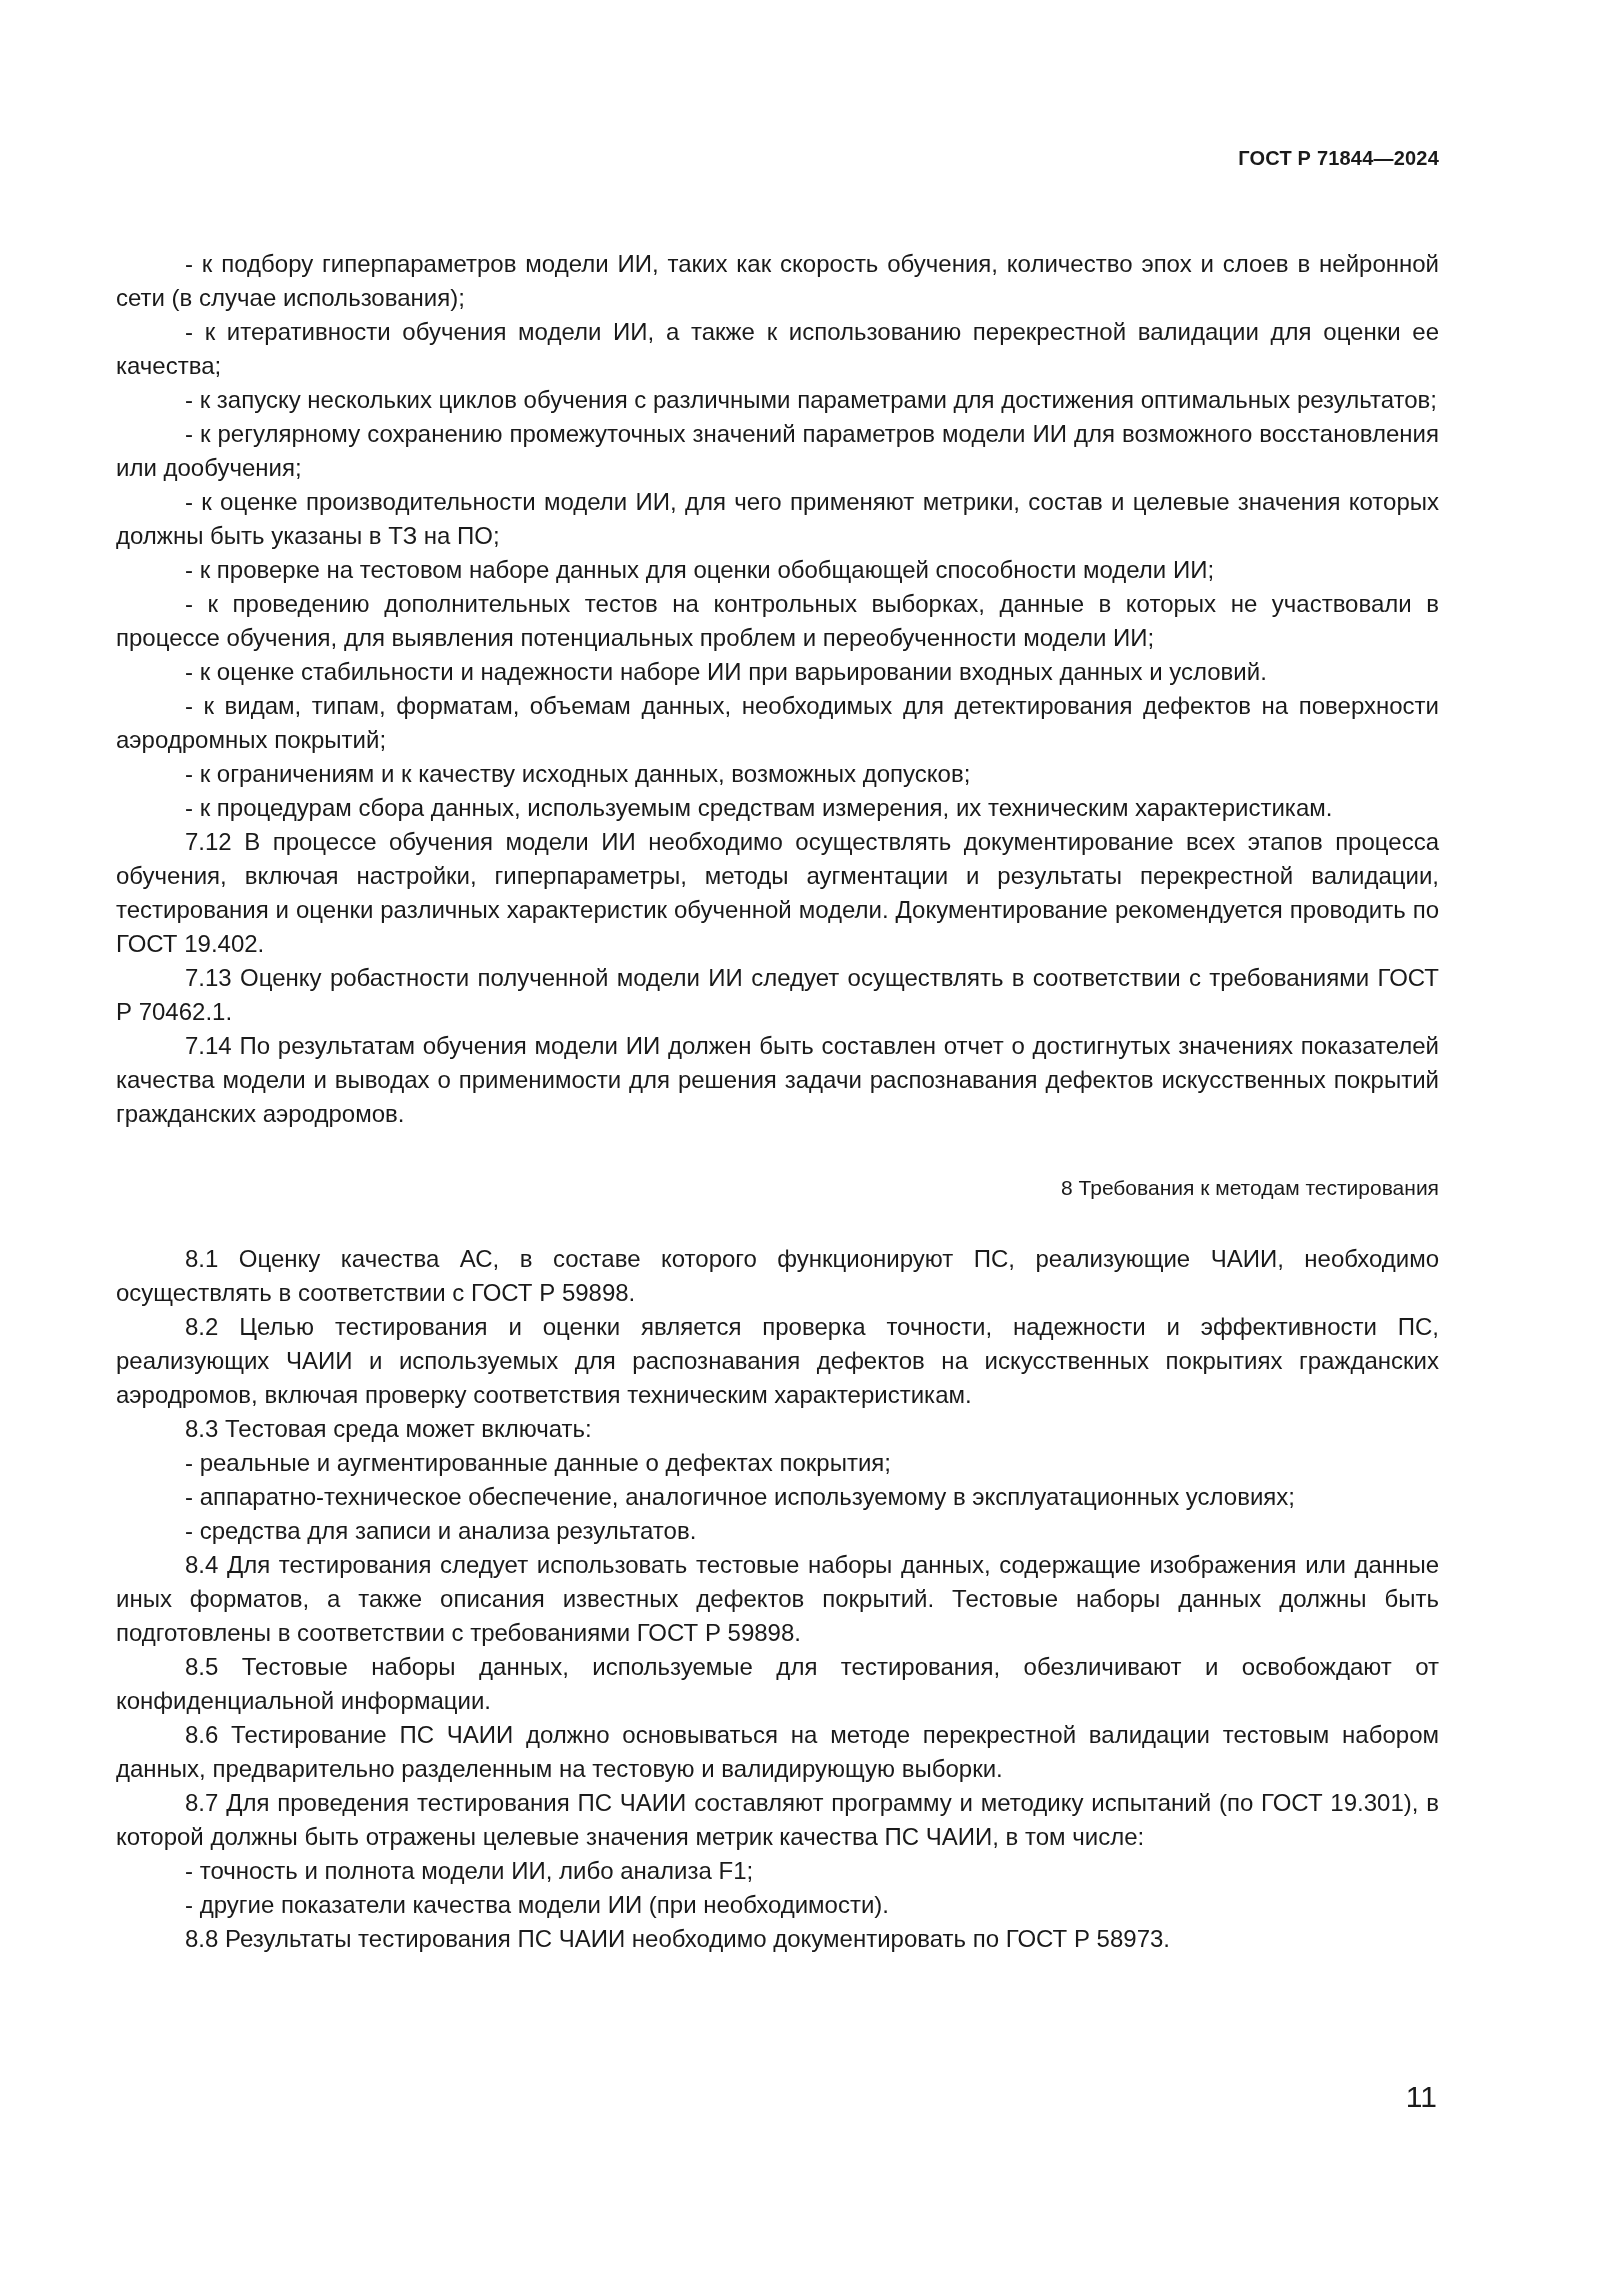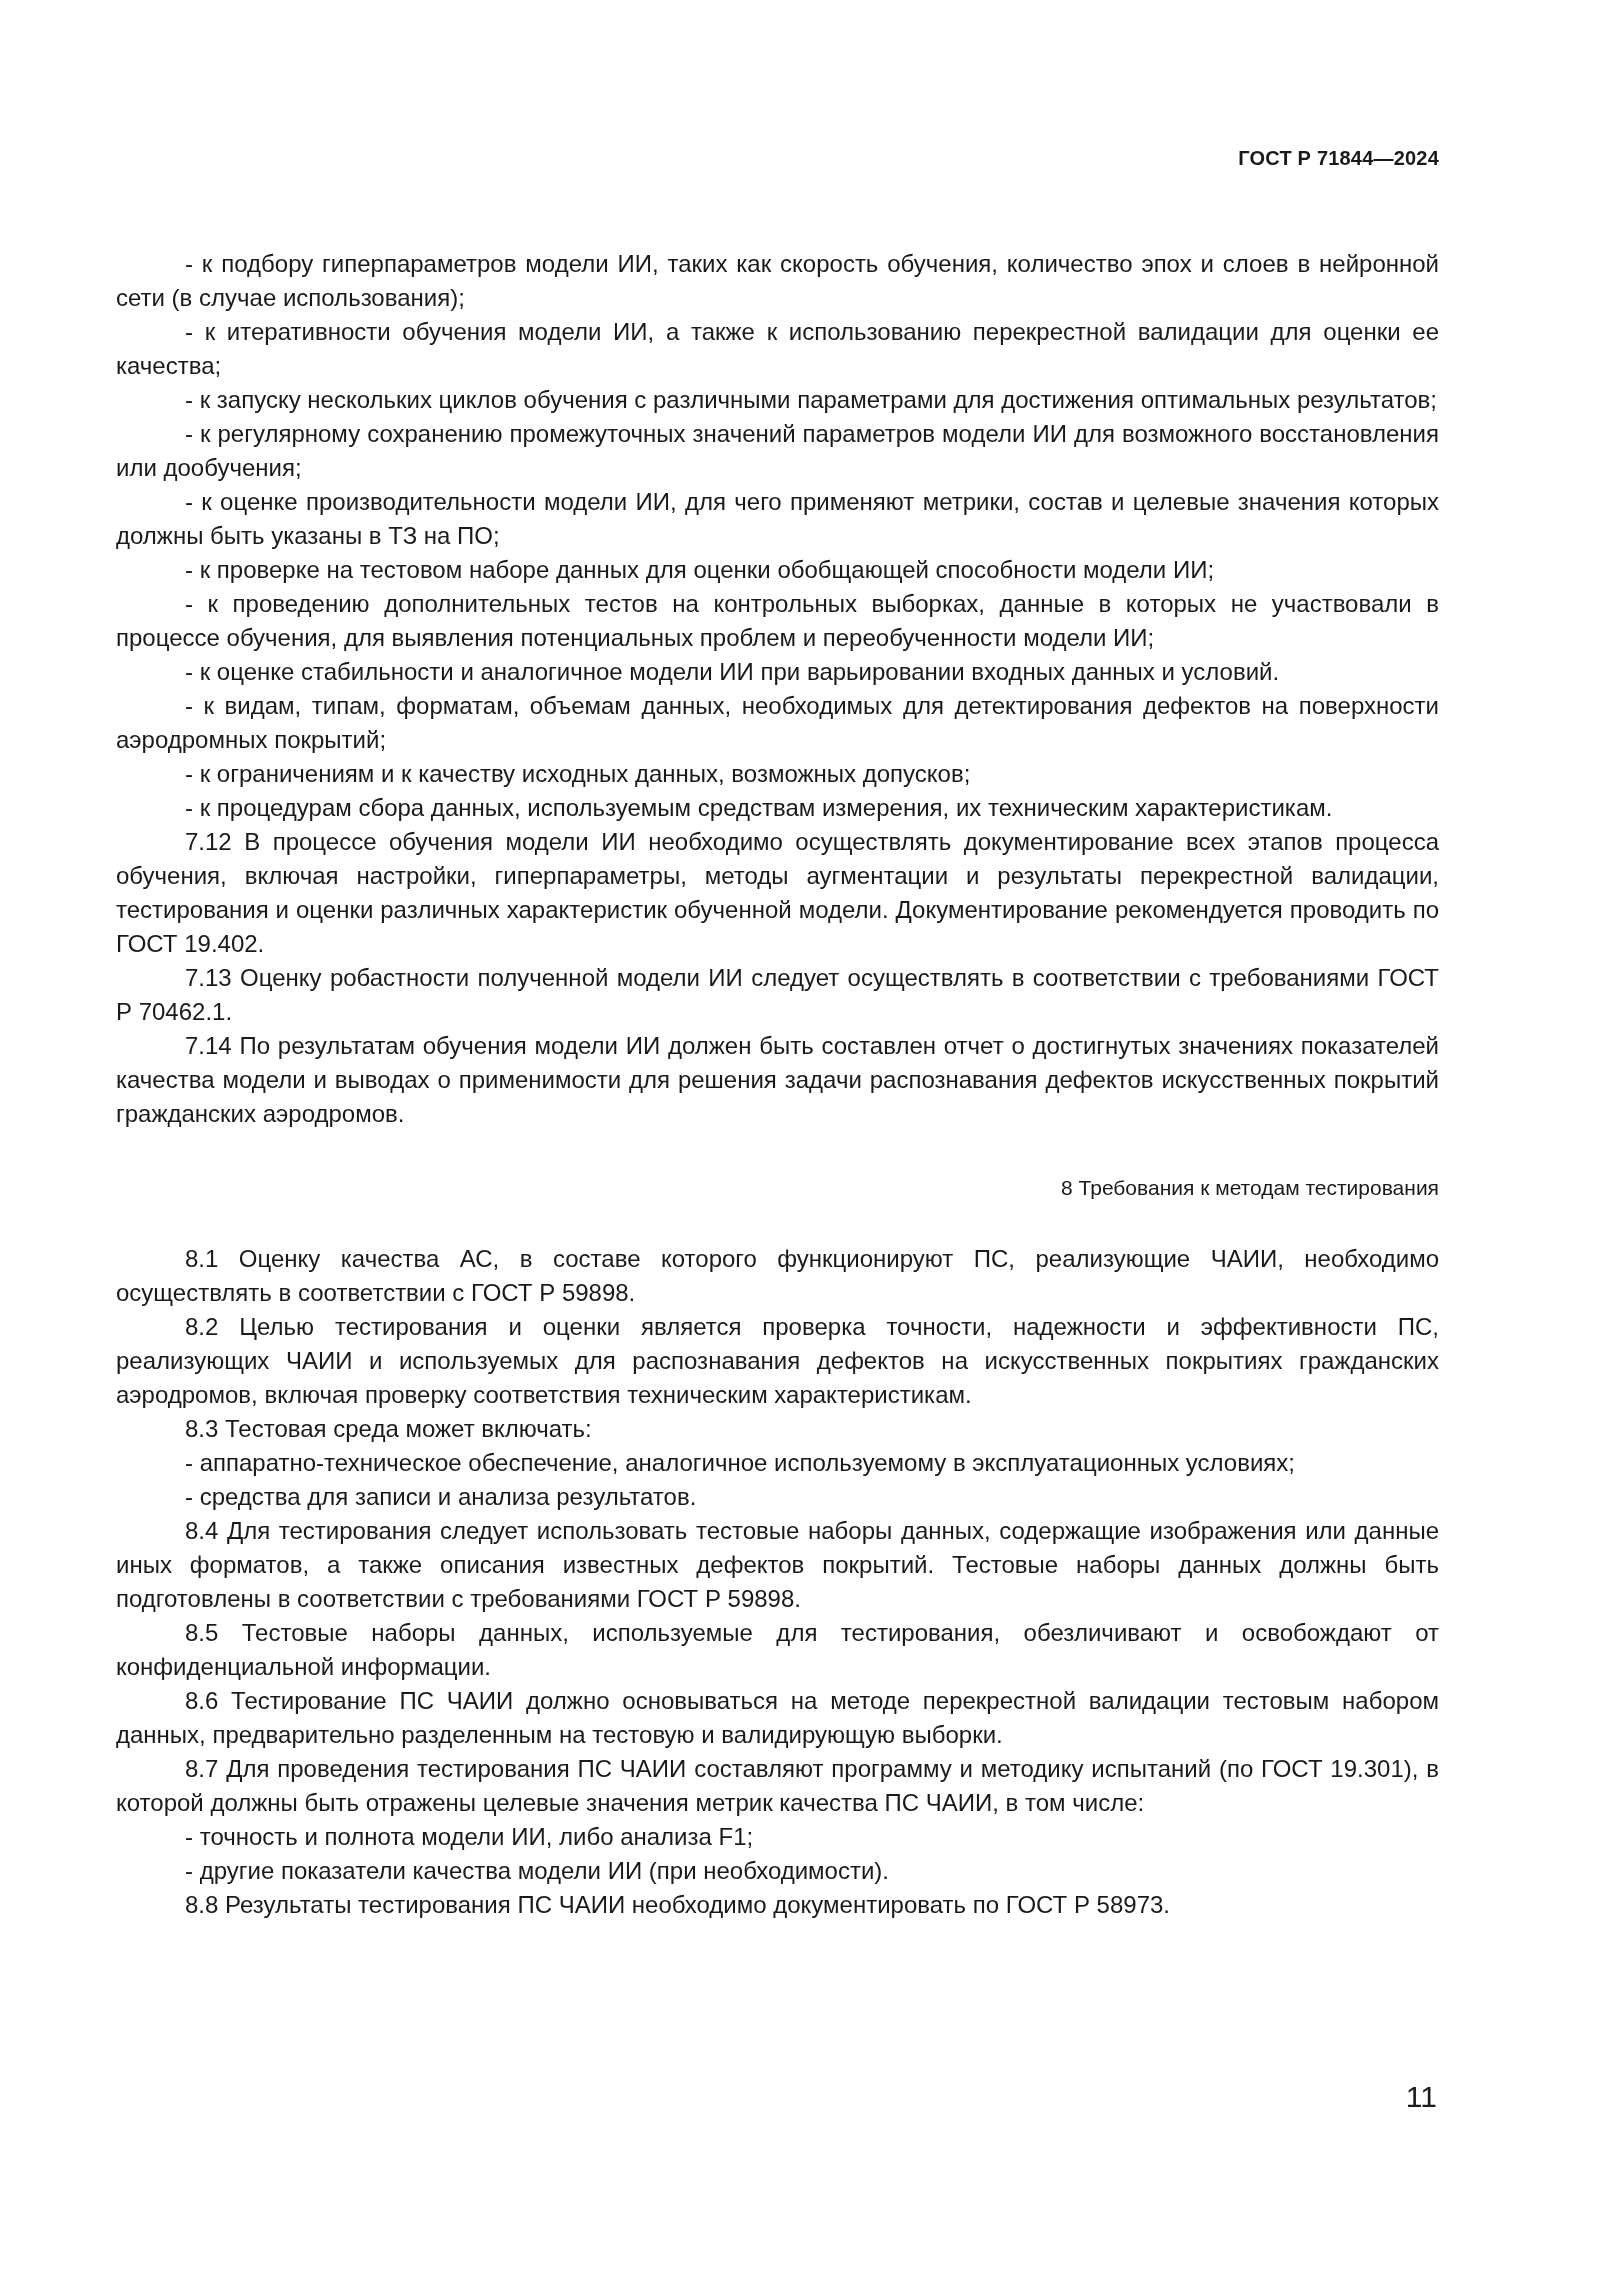--- a/index.html
+++ b/index.html
@@ -21,35 +21,36 @@
 <div class="page-header">ГОСТ Р 71844—2024</div>
 
 <div class="content">
   <p class="item">- к подбору гиперпараметров модели ИИ, таких как скорость обучения, количество эпох и слоев в нейронной сети (в случае использования);</p>
   <p class="item">- к итеративности обучения модели ИИ, а также к использованию перекрестной валидации для оценки ее качества;</p>
   <p class="item">- к запуску нескольких циклов обучения с различными параметрами для достижения оптимальных результатов;</p>
   <p class="item">- к регулярному сохранению промежуточных значений параметров модели ИИ для возможного восстановления или дообучения;</p>
   <p class="item">- к оценке производительности модели ИИ, для чего применяют метрики, состав и целевые значения которых должны быть указаны в ТЗ на ПО;</p>
   <p class="item">- к проверке на тестовом наборе данных для оценки обобщающей способности модели ИИ;</p>
   <p class="item">- к проведению дополнительных тестов на контрольных выборках, данные в которых не участвовали в процессе обучения, для выявления потенциальных проблем и переобученности модели ИИ;</p>
-  <p class="item">- к оценке стабильности и аналогичное модели ИИ при варьировании входных данных и условий.</p>
+  <p class="item">- к оценке стабильности и надежности наборе ИИ при варьировании входных данных и условий.</p>
 
   <p class="item">- к видам, типам, форматам, объемам данных, необходимых для детектирования дефектов на поверхности аэродромных покрытий;</p>
   <p class="item">- к ограничениям и к качеству исходных данных, возможных допусков;</p>
   <p class="item">- к процедурам сбора данных, используемым средствам измерения, их техническим характеристикам.</p>
 
   <p>7.12 В процессе обучения модели ИИ необходимо осуществлять документирование всех этапов процесса обучения, включая настройки, гиперпараметры, методы аугментации и результаты перекрестной валидации, тестирования и оценки различных характеристик обученной модели. Документирование рекомендуется проводить по ГОСТ 19.402.</p>
   <p>7.13 Оценку робастности полученной модели ИИ следует осуществлять в соответствии с требованиями ГОСТ Р 70462.1.</p>
   <p>7.14 По результатам обучения модели ИИ должен быть составлен отчет о достигнутых значениях показателей качества модели и выводах о применимости для решения задачи распознавания дефектов искусственных покрытий гражданских аэродромов.</p>
 
   <h2 class="section-title">8 Требования к методам тестирования</h2>
 
   <p>8.1 Оценку качества АС, в составе которого функционируют ПС, реализующие ЧАИИ, необходимо осуществлять в соответствии с ГОСТ Р 59898.</p>
   <p>8.2 Целью тестирования и оценки является проверка точности, надежности и эффективности ПС, реализующих ЧАИИ и используемых для распознавания дефектов на искусственных покрытиях гражданских аэродромов, включая проверку соответствия техническим характеристикам.</p>
   <p>8.3 Тестовая среда может включать:</p>
+  <p class="item">- реальные и аугментированные данные о дефектах покрытия;</p>
   <p class="item">- аппаратно-техническое обеспечение, аналогичное используемому в эксплуатационных условиях;</p>
   <p class="item">- средства для записи и анализа результатов.</p>
   <p>8.4 Для тестирования следует использовать тестовые наборы данных, содержащие изображения или данные иных форматов, а также описания известных дефектов покрытий. Тестовые наборы данных должны быть подготовлены в соответствии с требованиями ГОСТ Р 59898.</p>
   <p>8.5 Тестовые наборы данных, используемые для тестирования, обезличивают и освобождают от конфиденциальной информации.</p>
   <p>8.6 Тестирование ПС ЧАИИ должно основываться на методе перекрестной валидации тестовым набором данных, предварительно разделенным на тестовую и валидирующую выборки.</p>
   <p>8.7 Для проведения тестирования ПС ЧАИИ составляют программу и методику испытаний (по ГОСТ 19.301), в которой должны быть отражены целевые значения метрик качества ПС ЧАИИ, в том числе:</p>
   <p class="item">- точность и полнота модели ИИ, либо анализа F1;</p>
   <p class="item">- другие показатели качества модели ИИ (при необходимости).</p>
   <p>8.8 Результаты тестирования ПС ЧАИИ необходимо документировать по ГОСТ Р 58973.</p>
 </div>

